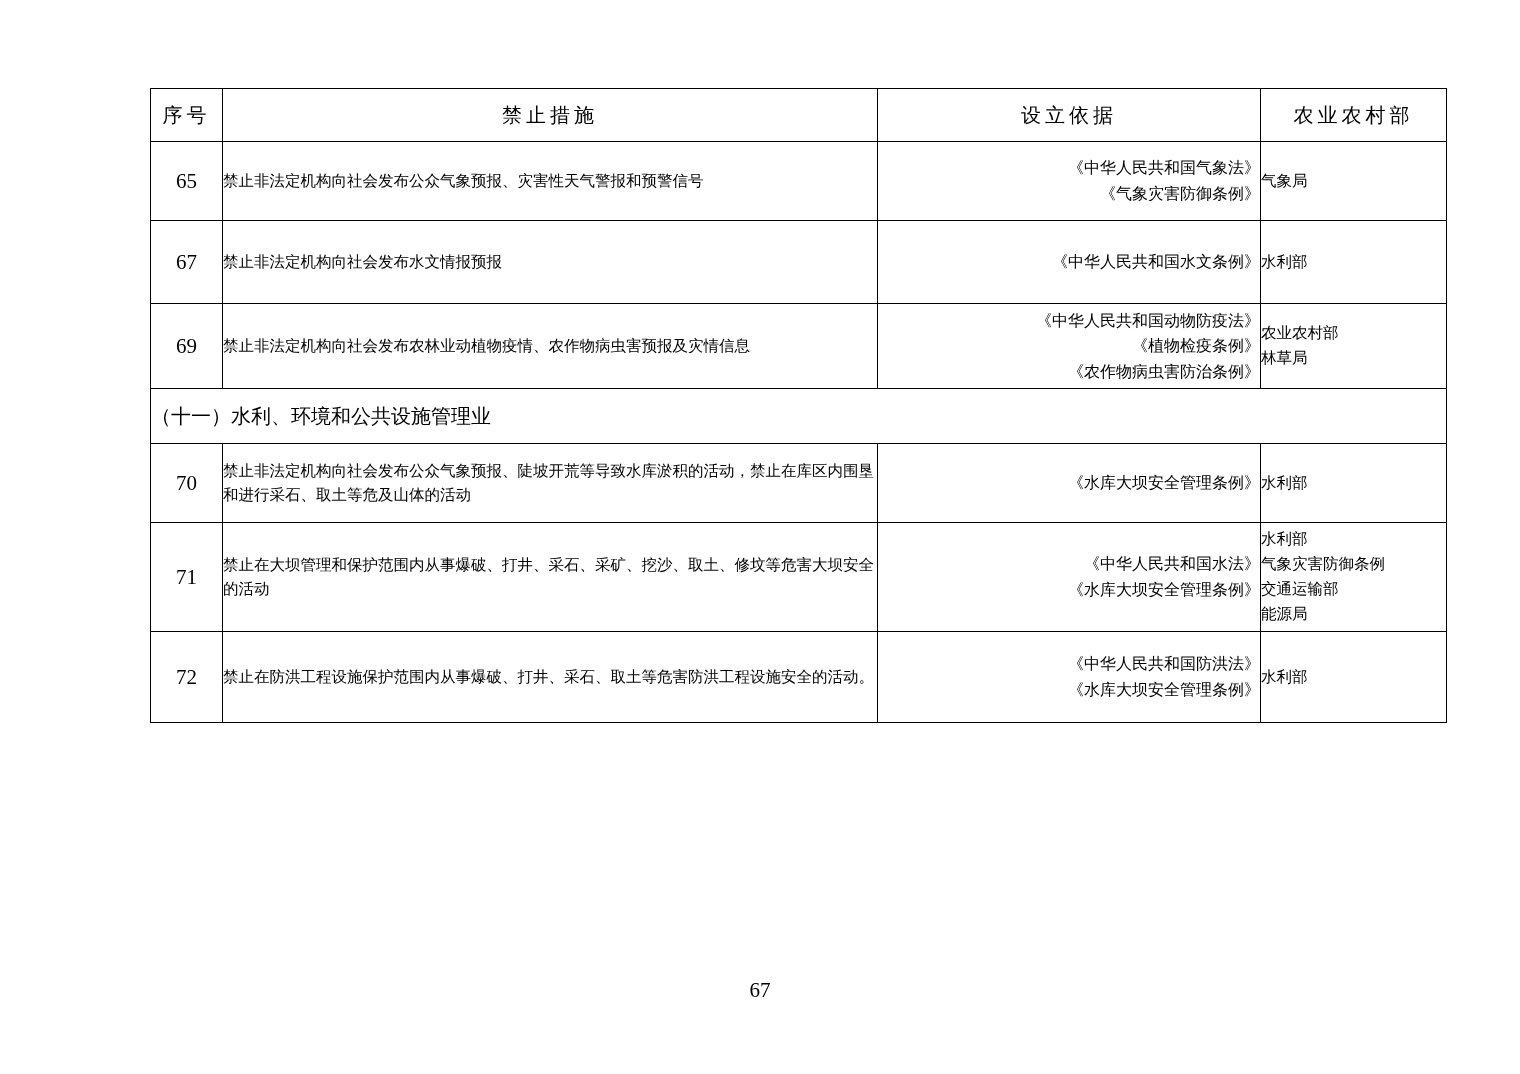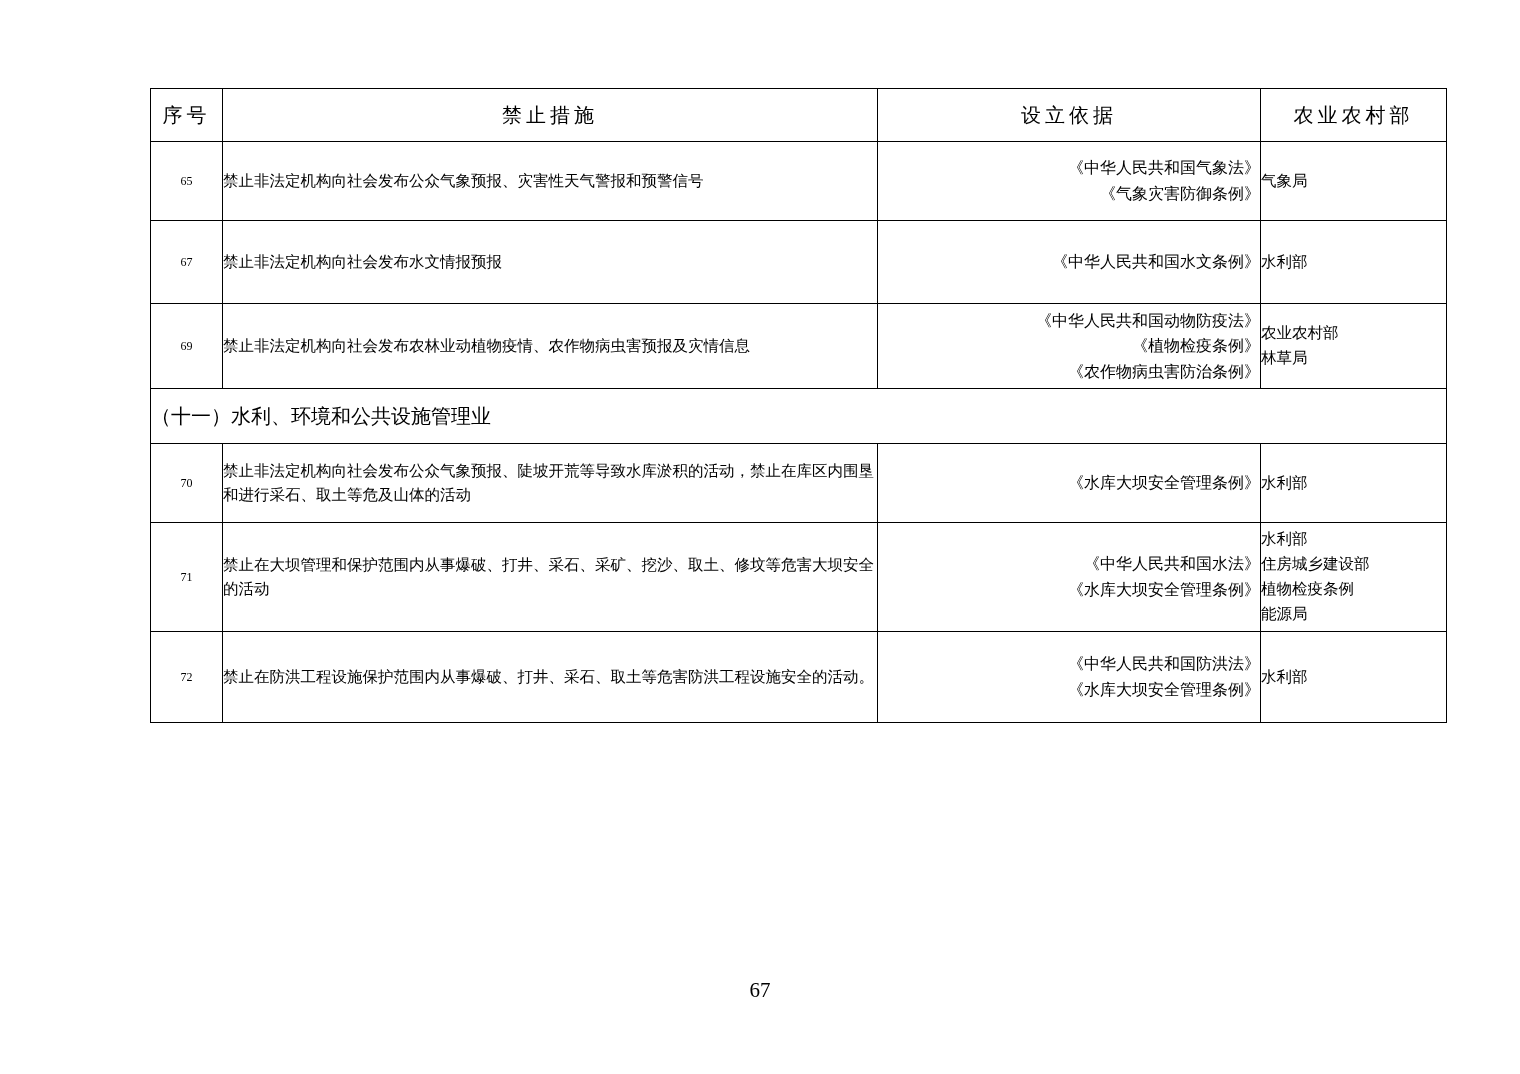--- a/index.html
+++ b/index.html
@@ -39,21 +39,21 @@
   .head-cell {
     text-align: center;
     font-size: 20px;
     letter-spacing: 4px;
     font-weight: normal;
     height: 52px;
     font-family: "Liberation Serif", "DejaVu Serif", serif;
   }
   .cell-no {
     text-align: center;
-    font-size: 12px;
+    font-size: 21px;
     font-family: "Liberation Serif", "DejaVu Serif", serif;
   }
   .cell-text {
     font-size: 15.5px;
     line-height: 1.55;
     padding: 6px 10px 6px 12px;
     text-align: left;
   }
   .cell-basis {
     font-size: 16px;
@@ -171,22 +171,22 @@
 
       <tr class="row-71">
         <td class="cell-no">71</td>
         <td class="cell-text">禁止在大坝管理和保护范围内从事爆破、打井、采石、采矿、挖沙、取土、修坟等危害大坝安全的活动</td>
         <td class="cell-basis">
           <span class="nowrap-line">《中华人民共和国水法》</span>
           <span class="nowrap-line">《水库大坝安全管理条例》</span>
         </td>
         <td class="cell-dept">
           <span class="nowrap-line">水利部</span>
-          <span class="nowrap-line">住房城乡建设部</span>
-          <span class="nowrap-line">植物检疫条例</span>
+          <span class="nowrap-line">气象灾害防御条例</span>
+          <span class="nowrap-line">交通运输部</span>
           <span class="nowrap-line">能源局</span>
         </td>
       </tr>
 
       <tr class="row-72">
         <td class="cell-no">72</td>
         <td class="cell-text">禁止在防洪工程设施保护范围内从事爆破、打井、采石、取土等危害防洪工程设施安全的活动。</td>
         <td class="cell-basis">
           <span class="nowrap-line">《中华人民共和国防洪法》</span>
           <span class="nowrap-line">《水库大坝安全管理条例》</span>

